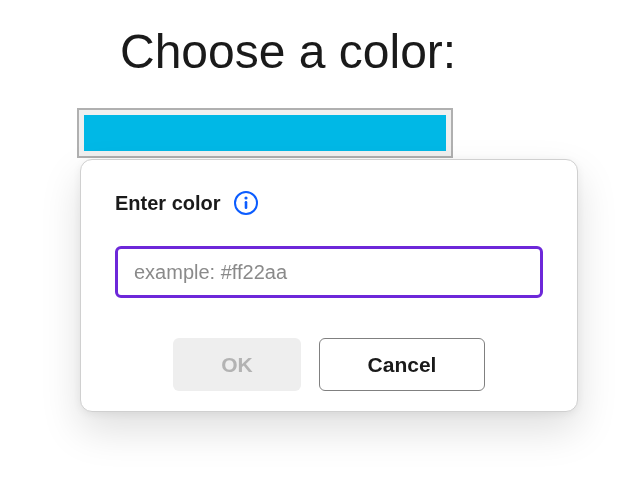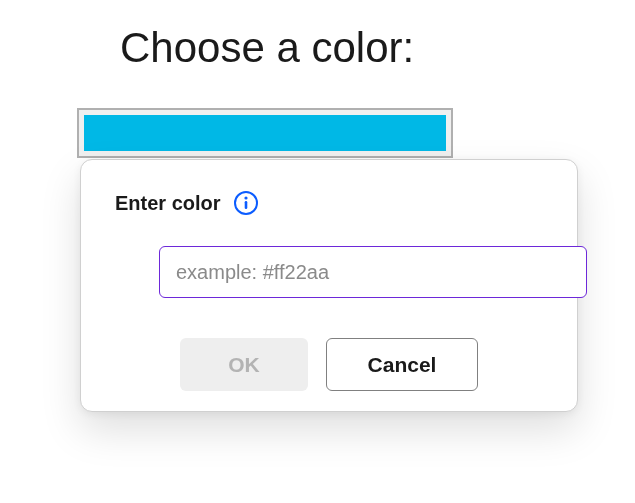--- a/index.html
+++ b/index.html
@@ -11,21 +11,21 @@
     body {
       font-family: "Segoe UI", -apple-system, BlinkMacSystemFont, sans-serif;
       background: #ffffff;
       width: 635px;
       height: 503px;
       overflow: hidden;
       position: relative;
     }
 
     .page-title {
-      font-size: 42px;
+      font-size: 48px;
       font-weight: 400;
       color: #1a1a1a;
       padding: 24px 0 0 120px;
     }
 
     .color-swatch-wrapper {
       position: absolute;
       top: 108px;
       left: 77px;
       width: 376px;
@@ -72,28 +72,27 @@
       width: 26px;
       height: 26px;
       display: inline-flex;
       align-items: center;
       justify-content: center;
     }
 
     .color-input {
       width: 100%;
       height: 52px;
-      border: 1px solid #6d28d9;
+      border: 3px solid #6d28d9;
       border-radius: 6px;
       font-size: 20px;
       padding: 0 16px;
       color: #222;
       font-family: inherit;
       background: #fff;
-      margin-left: 44px;
     }
 
     .color-input::placeholder {
       color: #8a8a8a;
     }
 
     .dialog-buttons {
       display: flex;
       justify-content: center;
       gap: 18px;
@@ -112,21 +111,21 @@
     .btn-ok {
       width: 128px;
       background: #eeeeee;
       border: none;
       color: #b3b3b3;
       font-weight: 600;
       cursor: default;
     }
 
     .btn-cancel {
-      width: 152px;
+      width: 166px;
       background: #ffffff;
       border: 1px solid #808080;
       color: #1a1a1a;
       font-weight: 600;
     }
   </style>
 </head>
 <body>
 
 <h1 class="page-title">Choose a color:</h1>

